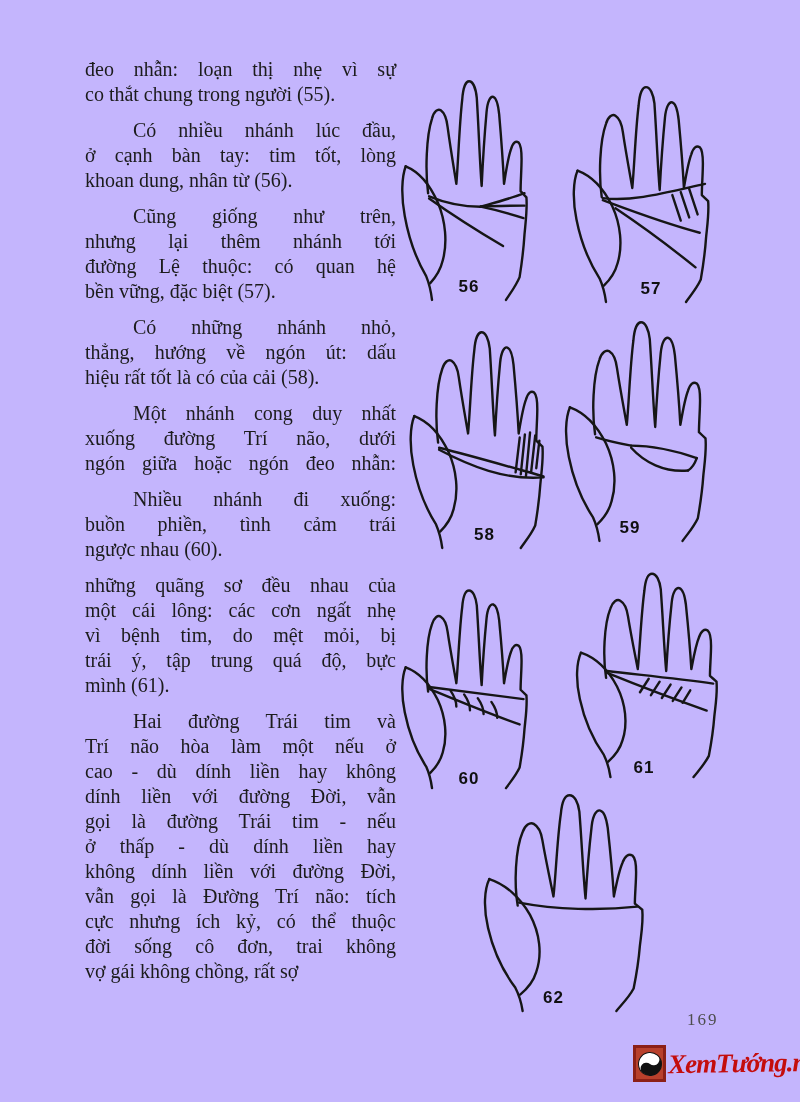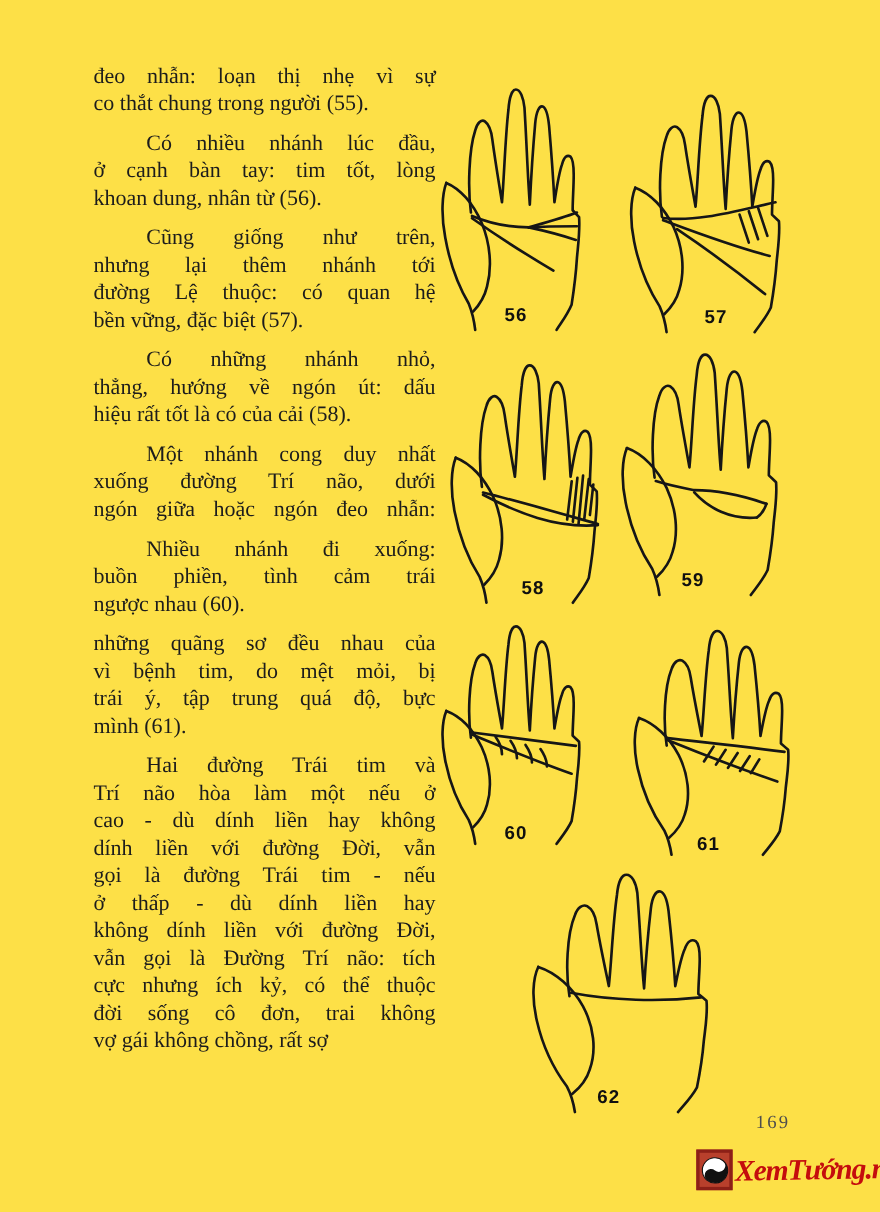--- a/index.html
+++ b/index.html
@@ -1,17 +1,17 @@
 <!DOCTYPE html>
 <html><head>
 <meta charset="utf-8">
 <style>
   html,body{margin:0;padding:0;background:#e9e9e9;}
   .page{
-    position:relative;width:800px;height:1102px;background:#fde047;
+    position:relative;width:800px;height:1102px;background:#c4b5fd;
     font-family:"Liberation Serif",serif;overflow:hidden;margin:0 auto;
   }
   
   .text-column{
     position:absolute;left:85px;top:57px;width:311px;
     color:#1c1c1c;font-size:20px;line-height:25px;
   }
   .para{margin:0 0 11px 0;}
   .line{text-align:justify;text-align-last:justify;white-space:nowrap;}
   .line.last{text-align-last:left;}
@@ -73,20 +73,21 @@
         <div class="line">xuống đường Trí não, dưới</div>
         <div class="line">ngón giữa hoặc ngón đeo nhẫn:</div>
       </div>
       <div class="para indent">
         <div class="line first">Nhiều nhánh đi xuống:</div>
         <div class="line">buồn phiền, tình cảm trái</div>
         <div class="line last">ngược nhau (60).</div>
       </div>
       <div class="para indent">
         <div class="line">những quãng sơ đều nhau của</div>
+        <div class="line">một cái lông: các cơn ngất nhẹ</div>
         <div class="line">vì bệnh tim, do mệt mỏi, bị</div>
         <div class="line">trái ý, tập trung quá độ, bực</div>
         <div class="line last">mình (61).</div>
       </div>
       <div class="para indent">
         <div class="line first">Hai đường Trái tim và</div>
         <div class="line">Trí não hòa làm một nếu ở</div>
         <div class="line">cao - dù dính liền hay không</div>
         <div class="line">dính liền với đường Đời, vẫn</div>
         <div class="line">gọi là đường Trái tim - nếu</div>
@@ -150,21 +151,21 @@
         <path d="M10,91 C23,96 35,109 43,126 C51,144 53,165 48,182 C46,190 41,198 35,204" vector-effect="non-scaling-stroke"></path>
         <path d="M33,117 C30,96 31,62 37,45 C39,38 43,35 46,37 C49,39 52,45 53,53 C56,74 60,96 62,108 C64,86 65,52 68,27 C69,14 72,9 75,9 C79,9 82,16 83,25 C85,55 86,86 88,110 C89,90 91,60 93,39 C94,28 97,23 100,24 C103,25 105,32 106,41 C108,63 110,89 111,108 C113,96 115,83 118,75 C120,68 123,66 126,68 C128,70 129,77 129,84 C129,94 128,106 128,115 C130,117 132,119 134,121 C135,133 133,146 132,157 C131,172 129,186 127,198 C123,207 117,214 113,220" vector-effect="non-scaling-stroke"></path>
         <path d="M34,120 C46,124 56,126 66,128" vector-effect="non-scaling-stroke"></path>
         <path d="M66,128 C84,128 104,132 126,140" vector-effect="non-scaling-stroke"></path>
         <path d="M66,130 C78,144 96,154 118,152" vector-effect="non-scaling-stroke"></path>
         <path d="M126,140 C124,146 121,150 118,152" vector-effect="non-scaling-stroke"></path>
       </svg>
     <figcaption class="figcap" style="margin-left:-11px">59</figcaption>
   </figure>
 
-  <figure class="fig" style="left:396px;top:561px;width:146px;height:208px;margin:0">
+  <figure class="fig" style="left:396px;top:582px;width:146px;height:208px;margin:0">
     <svg viewBox="0 0 150 222" preserveAspectRatio="none">
         <path d="M10,91 C6,101 5,119 9,139 C13,160 21,181 31,197 C34,204 36,212 37,220" vector-effect="non-scaling-stroke"></path>
         <path d="M10,91 C23,96 35,109 43,126 C51,144 53,165 48,182 C46,190 41,198 35,204" vector-effect="non-scaling-stroke"></path>
         <path d="M33,117 C30,96 31,62 37,45 C39,38 43,35 46,37 C49,39 52,45 53,53 C56,74 60,96 62,108 C64,86 65,52 68,27 C69,14 72,9 75,9 C79,9 82,16 83,25 C85,55 86,86 88,110 C89,90 91,60 93,39 C94,28 97,23 100,24 C103,25 105,32 106,41 C108,63 110,89 111,108 C113,96 115,83 118,75 C120,68 123,66 126,68 C128,70 129,77 129,84 C129,94 128,106 128,115 C130,117 132,119 134,121 C135,133 133,146 132,157 C131,172 129,186 127,198 C123,207 117,214 113,220" vector-effect="non-scaling-stroke"></path>
         <path d="M34,112 C64,116 96,120 131,125" vector-effect="non-scaling-stroke"></path>
         <path d="M34,114 C62,126 94,140 127,152" vector-effect="non-scaling-stroke"></path>
         <path d="M56,116 C60,122 62,128 62,133" vector-effect="non-scaling-stroke"></path>
         <path d="M70,120 C74,126 76,132 76,137" vector-effect="non-scaling-stroke"></path>
         <path d="M84,124 C88,130 90,136 90,141" vector-effect="non-scaling-stroke"></path>
         <path d="M98,128 C102,134 104,140 104,145" vector-effect="non-scaling-stroke"></path>

